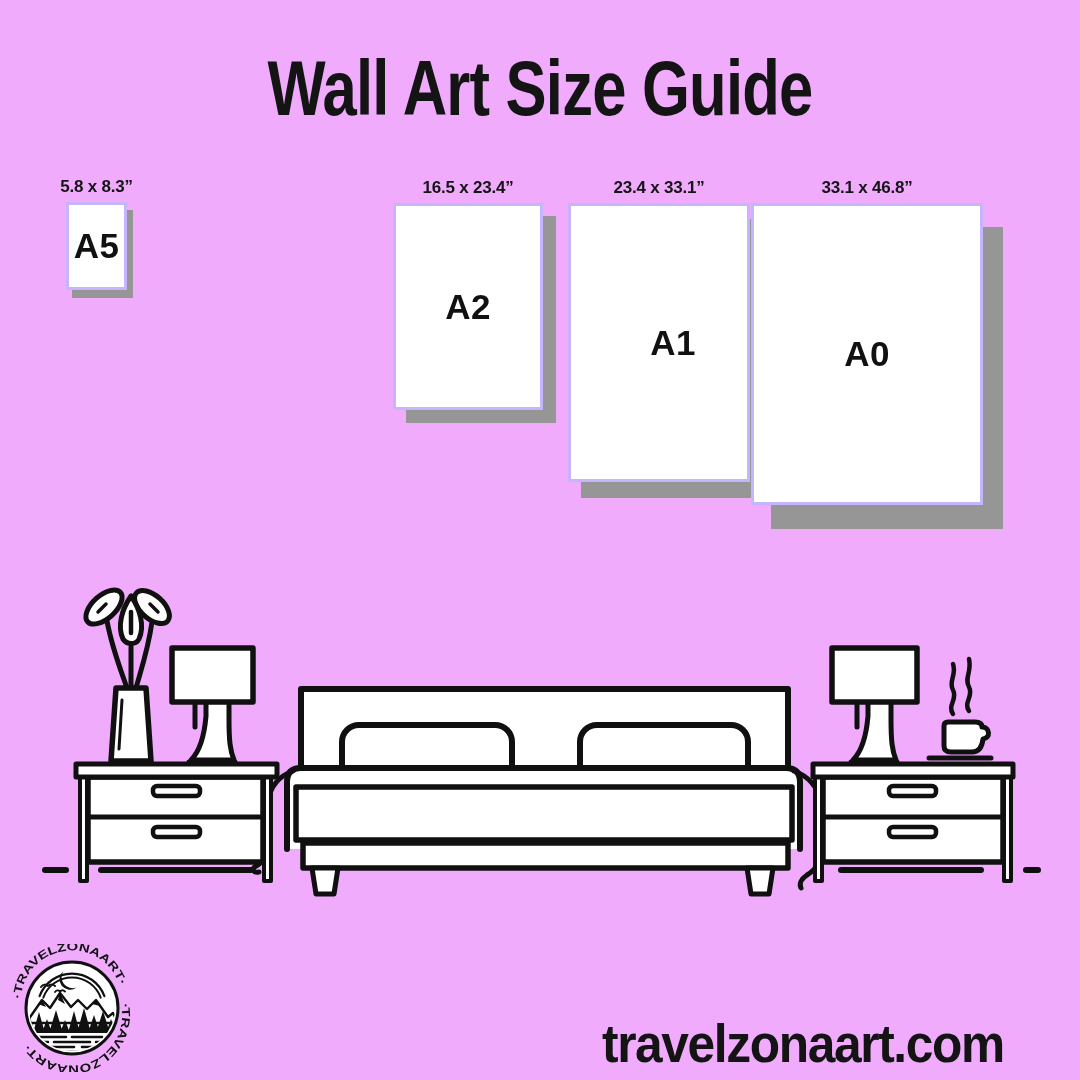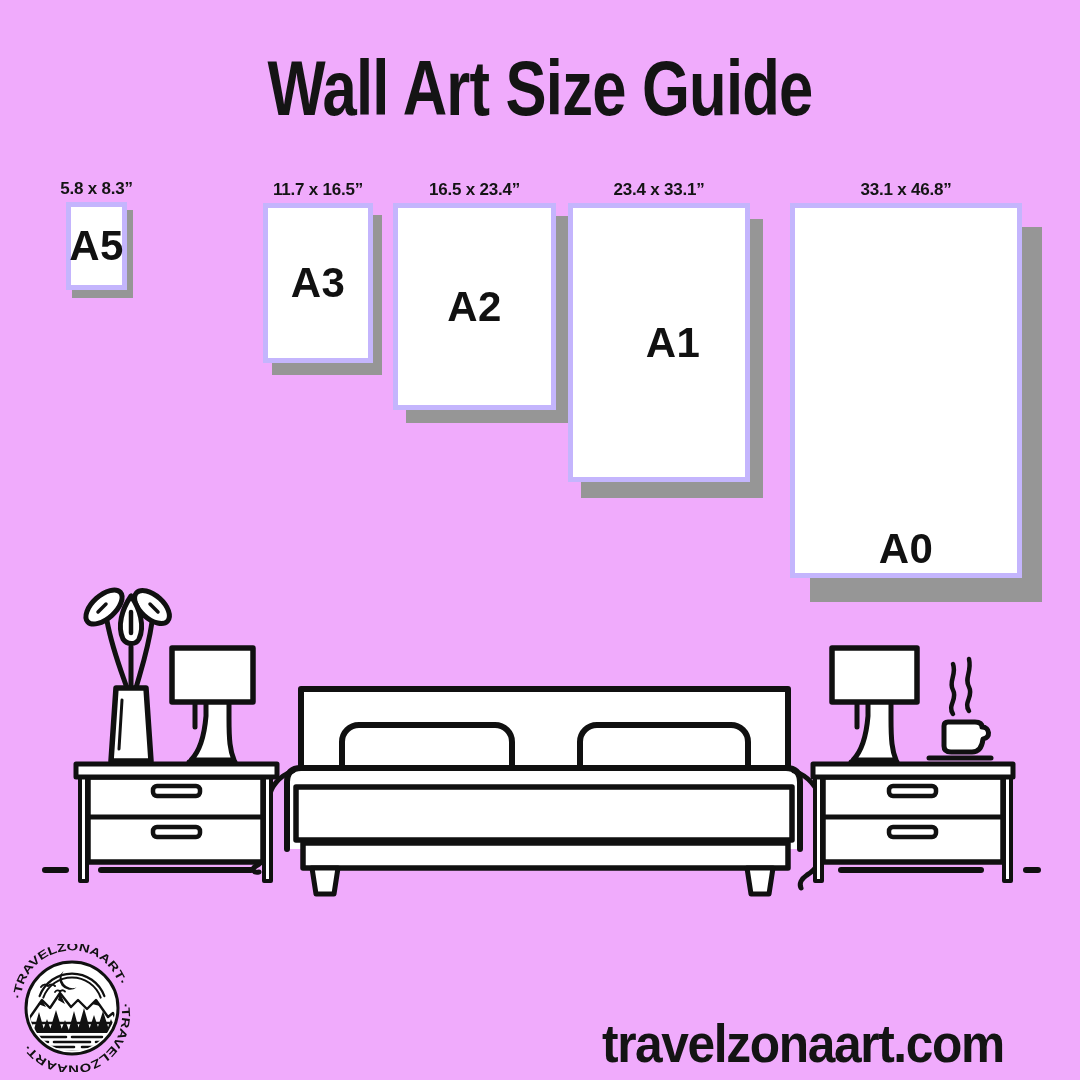--- a/index.html
+++ b/index.html
@@ -6,25 +6,25 @@
   .canvas{
     position:relative;width:1080px;height:1080px;background:#f0abfc;overflow:hidden;
     font-family:"Liberation Sans","DejaVu Sans",sans-serif;color:#101010;
   }
   .title{
     position:absolute;left:0;top:44px;width:1080px;text-align:center;
     font-size:77px;font-weight:700;letter-spacing:-1px;color:#141414;
     transform:scaleX(0.80);transform-origin:50% 50%;white-space:nowrap;
   }
   .frame{
-    position:absolute;box-sizing:border-box;border:5px solid #c4b5fd;background:#fff;
+    position:absolute;box-sizing:border-box;border:3px solid #c4b5fd;background:#fff;
     display:flex;align-items:center;justify-content:center;
   }
   .frame-letter{
-    font-size:42px;font-weight:700;color:#111;letter-spacing:0.5px;
+    font-size:35px;font-weight:700;color:#111;letter-spacing:0.5px;
   }
   .frame-label{
     position:absolute;top:-28px;left:50%;transform:translateX(-50%);
     font-size:17px;font-weight:700;letter-spacing:-0.2px;white-space:nowrap;color:#141414;
   }
   .scene{position:absolute;left:0;top:555px;width:1080px;height:345px;}
   .logo{position:absolute;left:8px;top:944px;width:128px;height:128px;}
   .website{
     position:absolute;left:602px;top:1012px;font-size:54px;font-weight:700;
     letter-spacing:-1.5px;color:#141414;transform:scaleX(0.92);transform-origin:left top;
@@ -38,36 +38,32 @@
 <div class="canvas">
 
   <div class="title">Wall Art Size Guide</div>
 
   <div class="frame" style="left:66px;top:202px;width:61px;height:88px;box-shadow:6px 8px 0 0 #969696;">
     <div class="frame-label">5.8 x 8.3”</div>
     <div class="frame-letter">A5</div>
   </div>
 
 
-  <div class="frame" style="left:263px;top:203px;width:110px;height:160px;box-shadow:9px 12px 0 0 #969696;">
-    <div class="frame-label">11.7 x 16.5”</div>
-    <div class="frame-letter">A3</div>
-  </div>
 
-  <div class="frame" style="left:393px;top:203px;width:163px;height:207px;box-shadow:13px 13px 0 0 #969696;">
+  <div class="frame" style="left:393px;top:203px;width:150px;height:207px;box-shadow:13px 13px 0 0 #969696;">
     <div class="frame-label">16.5 x 23.4”</div>
     <div class="frame-letter">A2</div>
   </div>
 
   <div class="frame" style="left:568px;top:203px;width:182px;height:279px;box-shadow:13px 16px 0 0 #969696;padding-left:28px;">
     <div class="frame-label">23.4 x 33.1”</div>
     <div class="frame-letter">A1</div>
   </div>
 
-  <div class="frame" style="left:790px;top:203px;width:232px;height:375px;box-shadow:20px 24px 0 0 #969696;align-items:flex-end;">
+  <div class="frame" style="left:751px;top:203px;width:232px;height:302px;box-shadow:20px 24px 0 0 #969696;">
     <div class="frame-label">33.1 x 46.8”</div>
     <div class="frame-letter">A0</div>
   </div>
 
   <svg class="scene" viewBox="0 555 1080 345" fill="none" stroke="#101010" stroke-width="5.5" stroke-linecap="round" stroke-linejoin="round">
 
     <g>
       <rect x="301" y="689" width="487" height="80" fill="#fff" stroke-width="6"></rect>
       <rect x="342" y="725" width="170" height="60" rx="17" fill="#fff" stroke-width="6"></rect>
       <rect x="580" y="725" width="168" height="60" rx="17" fill="#fff" stroke-width="6"></rect>

